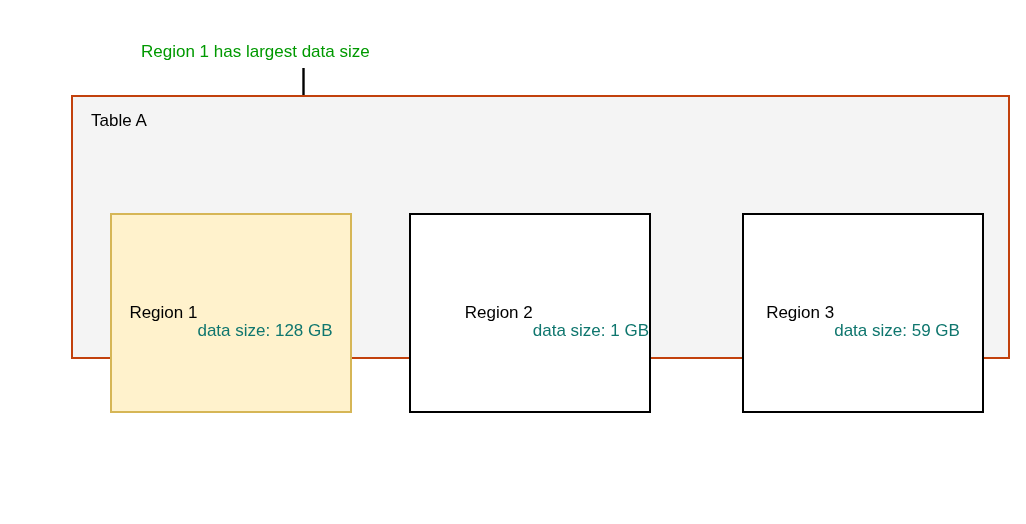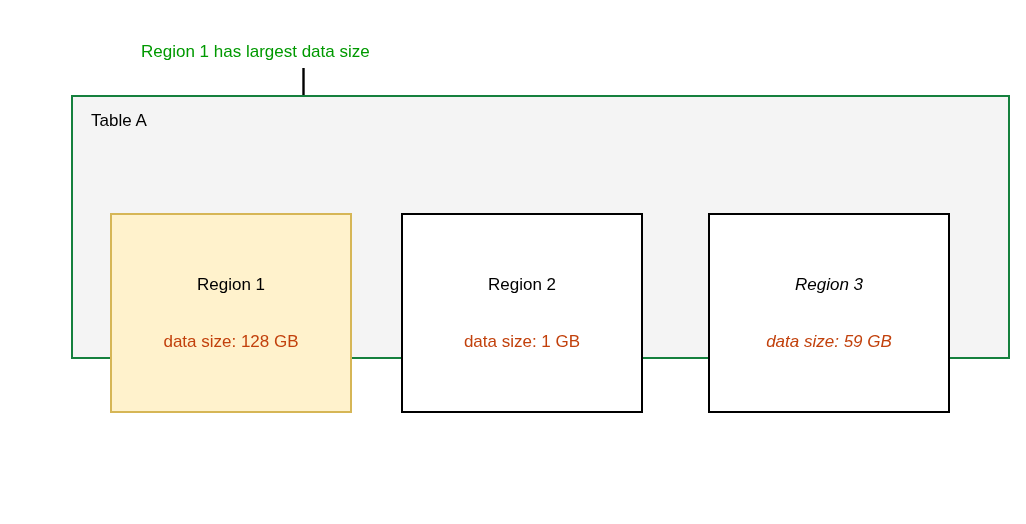--- a/index.html
+++ b/index.html
@@ -41,68 +41,68 @@
   }
 
   
   .table-panel {
     position: absolute;
     left: 41px;
     top: 95px;
     width: 939px;
     height: 264px;
     background: #f4f4f4;
-    border: 2px solid #15803d;
+    border: 2px solid #c2410c;
     box-sizing: border-box;
   }
   .table-label {
     position: absolute;
     left: 18px;
     top: 13px;
     font-size: 17px;
     line-height: 22px;
     color: #000000;
     white-space: nowrap;
   }
 
   
   .region-box {
     position: absolute;
     top: 116px;
     width: 242px;
     height: 200px;
     box-sizing: border-box;
     display: flex;
-    flex-direction: column;
+    flex-direction: row;
     align-items: center;
     justify-content: center;
   }
   .region-box.plain {
     background: #ffffff;
     border: 2px solid #000000;
   }
   .region-box.highlight {
     background: #fff2cc;
     border: 2px solid #d6b656;
   }
   .region-pos-0 { left: 37px; }
-  .region-pos-1 { left: 328px; }
-  .region-pos-2 { left: 635px; font-style: italic; }
+  .region-pos-1 { left: 336px; justify-content: flex-end; }
+  .region-pos-2 { left: 669px; }
 
   .region-title {
     font-size: 17px;
     line-height: 22px;
     color: #000000;
     white-space: nowrap;
   }
   .region-metric {
     margin-top: 35px;
     font-size: 17px;
     line-height: 22px;
-    color: #c2410c;
+    color: #0f766e;
     white-space: nowrap;
   }
 </style>
 </head>
 <body>
 
 <div id="canvas">
 
   <div class="annotation">Region 1 has largest data size</div>
 

